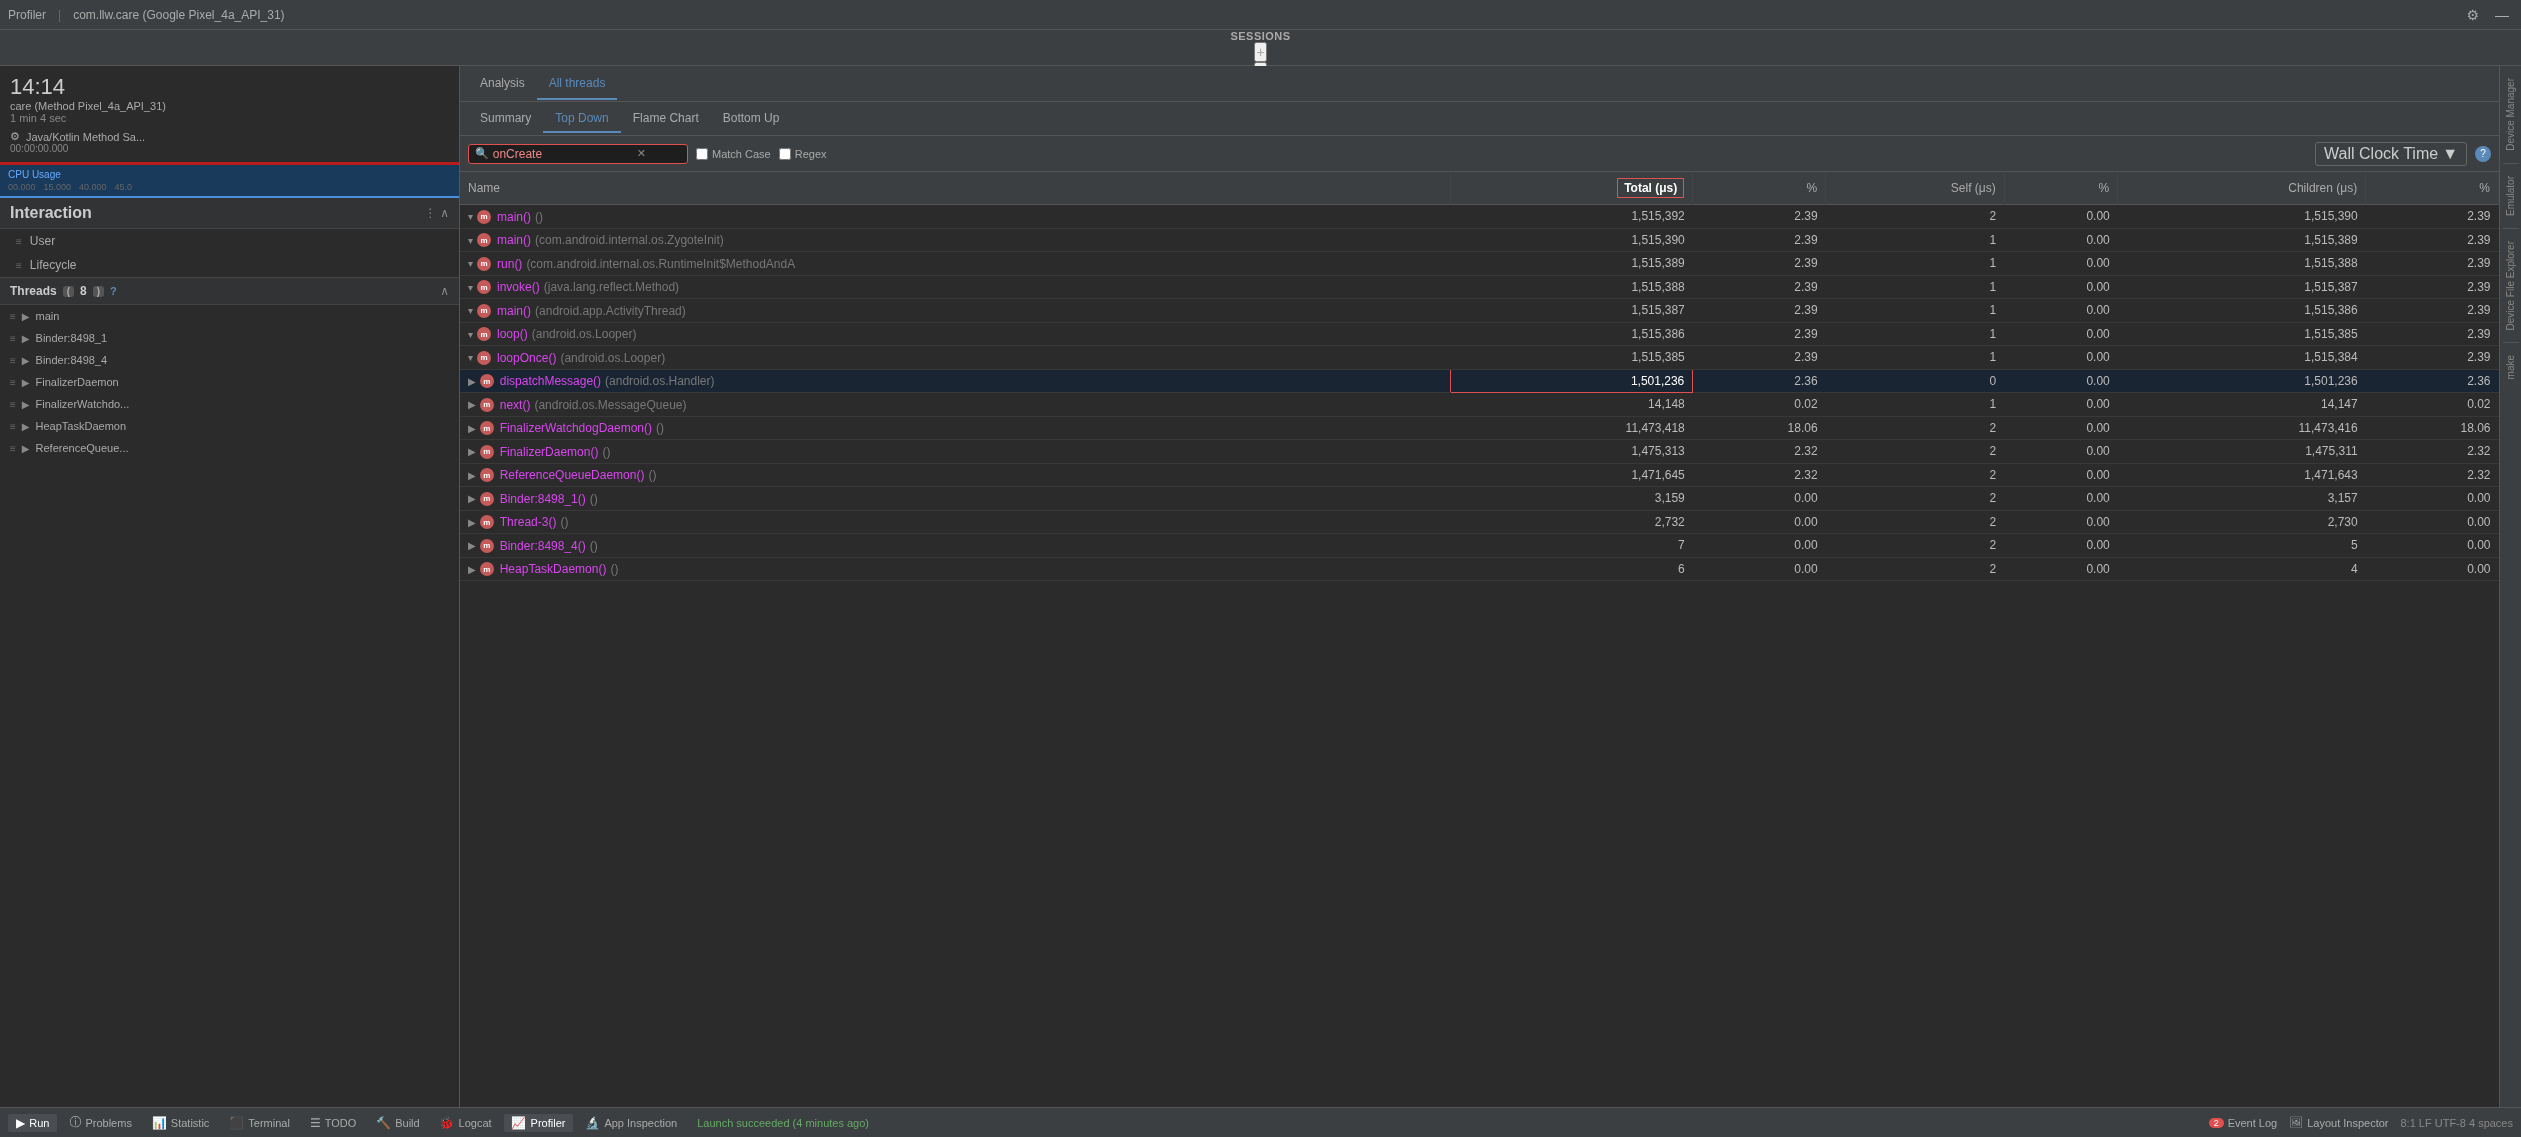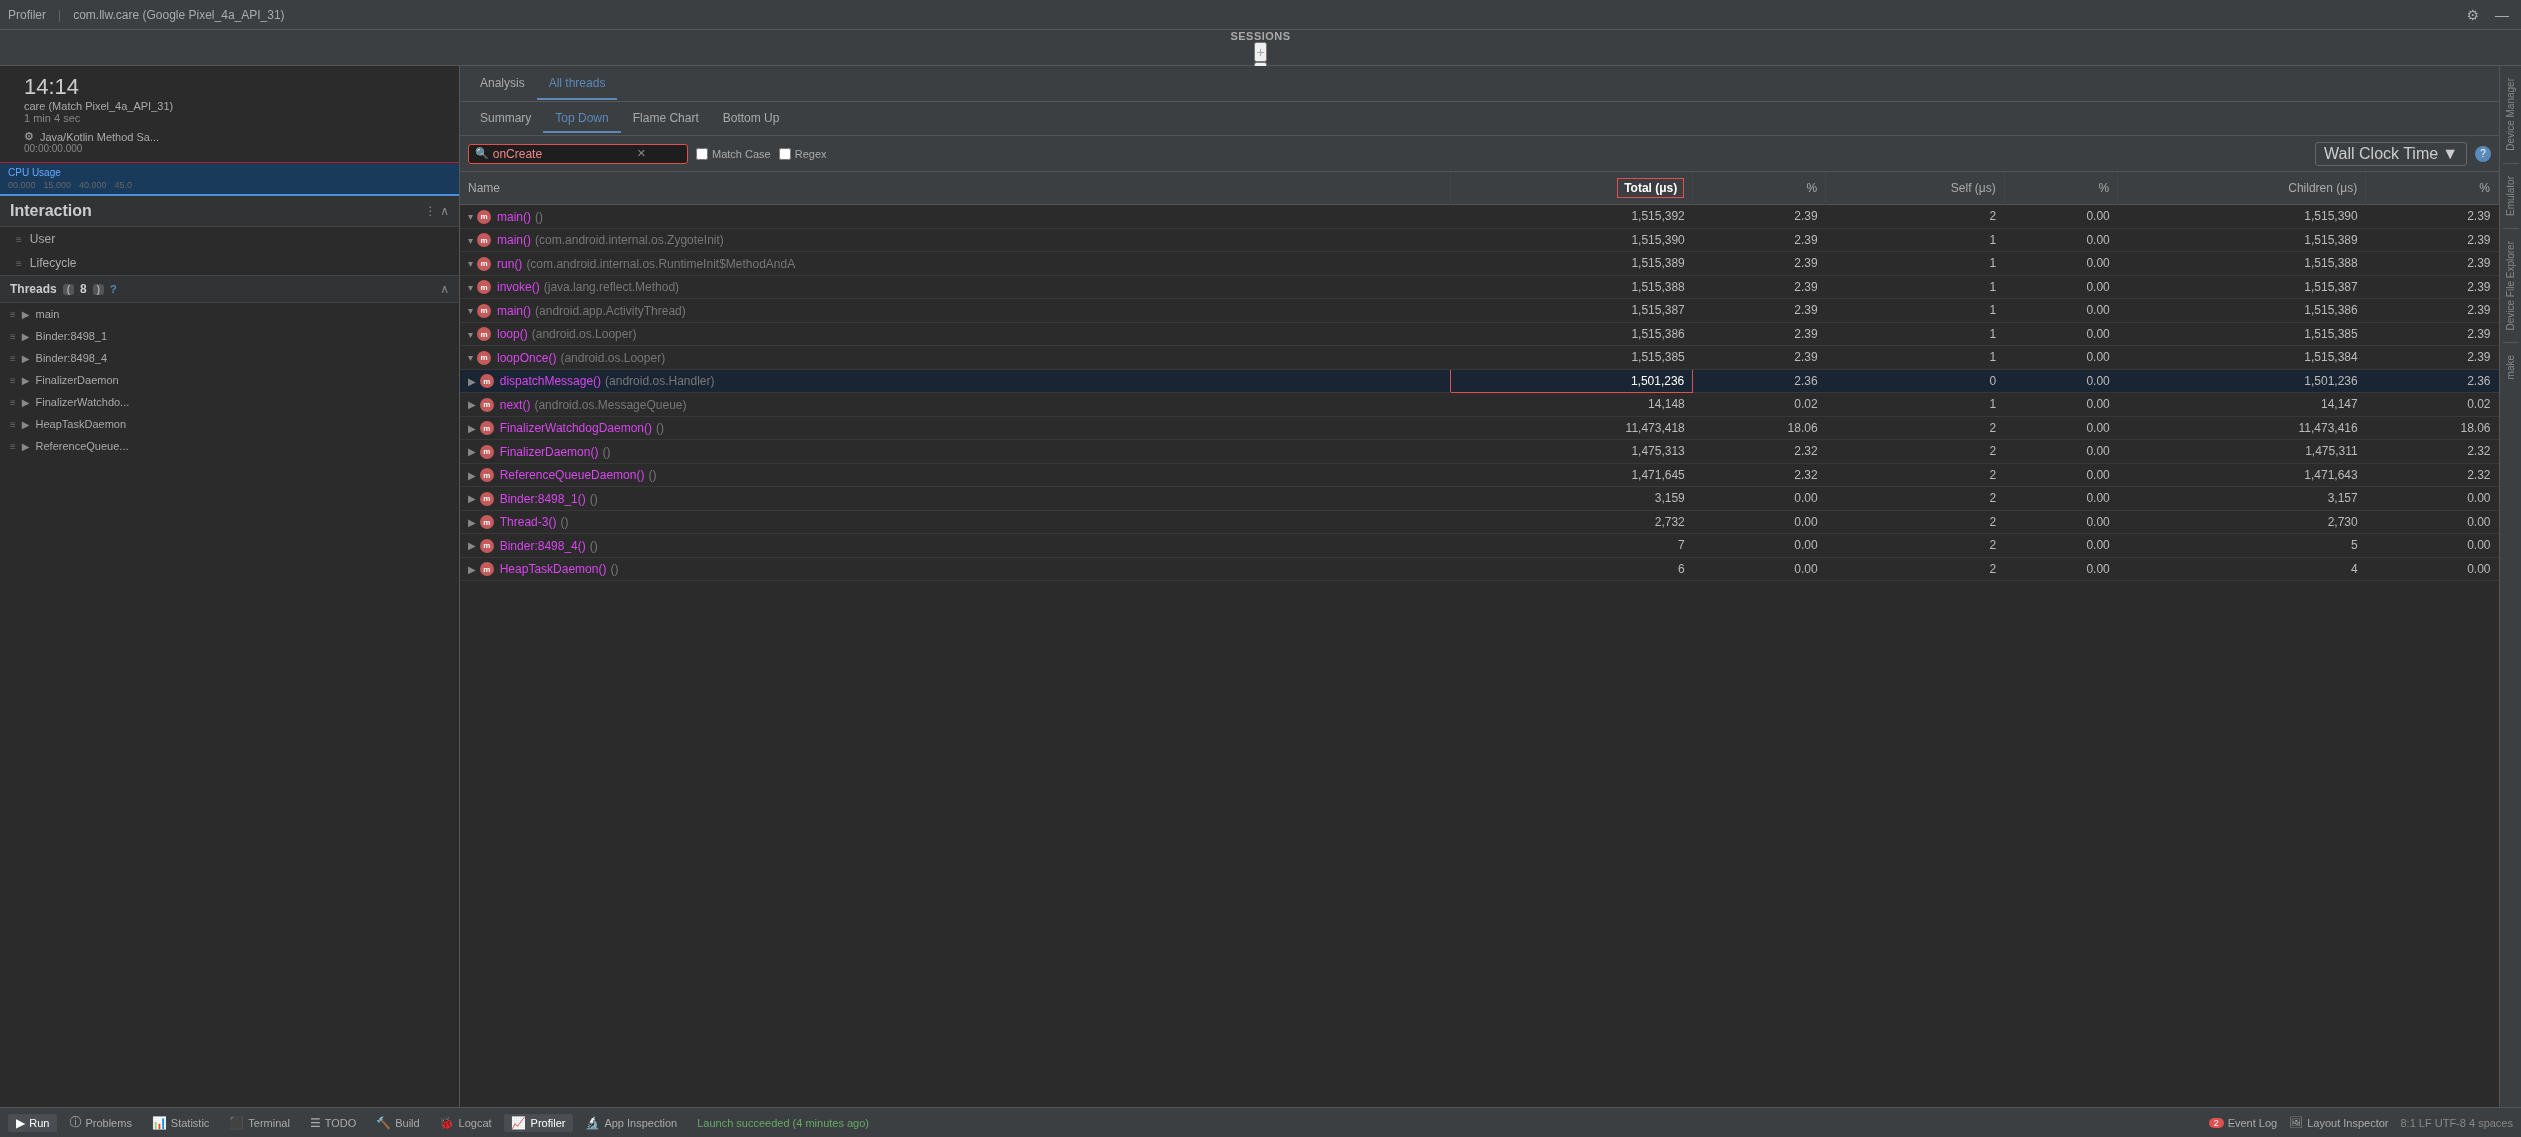--- a/index.html
+++ b/index.html
@@ -121,22 +121,22 @@
       width: 460px;
       flex-shrink: 0;
       background: #2b2b2b;
       display: flex;
       flex-direction: column;
       border-right: 1px solid #555;
     }
 
     
     .session-info {
-      padding: 8px 24px;
-      border-bottom: 1px solid #b91c1c;
+      padding: 8px 10px;
+      border-bottom: 3px solid #b91c1c;
     }
     .session-time {
       font-size: 22px;
       color: #ccc;
       font-weight: 300;
     }
     .session-name {
       color: #aaa;
       font-size: 11px;
     }
@@ -614,21 +614,21 @@
     <button class="toolbar-right-icon">ⓘ</button>
   </div>
 </div>
 
 <div class="main-content">
 
   <div class="left-panel">
 
     <div class="session-info">
       <div class="session-time">14:14</div>
-      <div class="session-name">care (Match Pixel_4a_API_31)</div>
+      <div class="session-name">care (Method Pixel_4a_API_31)</div>
       <div class="session-duration">1 min 4 sec</div>
       <div class="session-method">
         <span class="gear-icon-small">⚙</span>
         <span>Java/Kotlin Method Sa...</span>
       </div>
       <div class="session-duration2">00:00:00.000</div>
     </div>
 
     <div class="cpu-usage-box">
       <span>CPU Usage</span>

